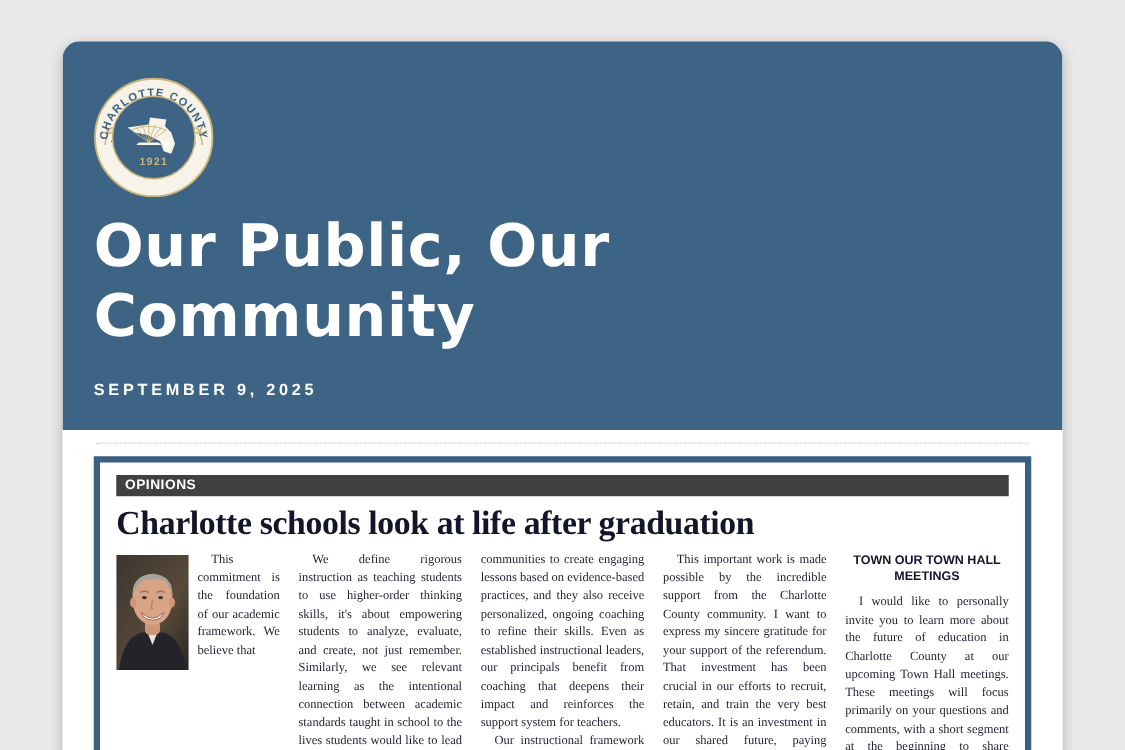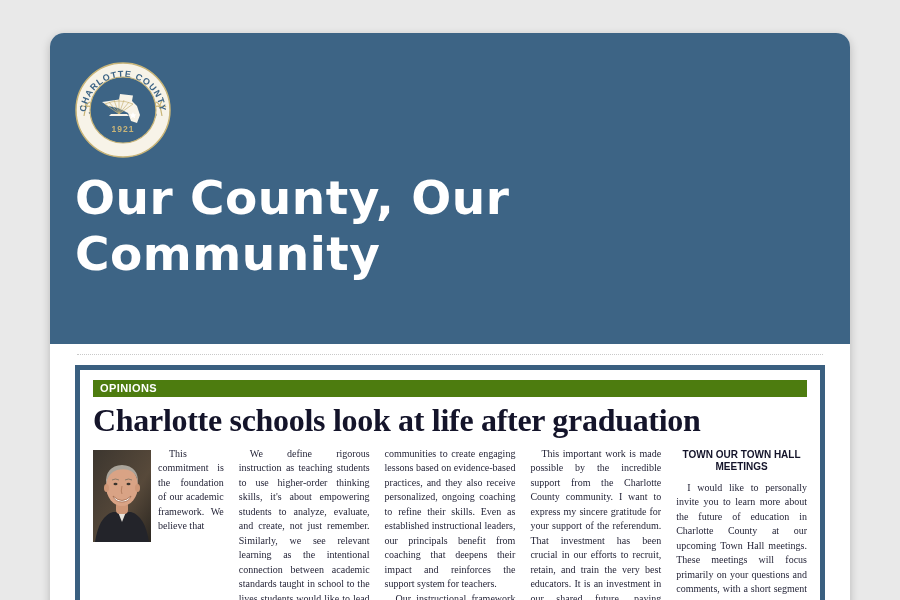--- a/index.html
+++ b/index.html
@@ -49,33 +49,33 @@
     height: 0;
   }
   .paper {
     margin: 10px 25px 0 25px;
     border: 5px solid #3a5f80;
     background: #ffffff;
     padding: 10px 13px;
     height: 420px;
   }
   .opinions {
-    background: #4d7c0f;
+    background: #404040;
     color: #ffffff;
     font-weight: bold;
     font-size: 11px;
     letter-spacing: 0.4px;
     padding: 2px 7px 3px 7px;
     line-height: 12px;
   }
   .headline {
     margin: 7px 0 9px 0;
     font-family: "Liberation Serif", serif;
     font-weight: bold;
-    font-size: 32px;
+    font-size: 27px;
     letter-spacing: -0.3px;
     color: #14142a;
     white-space: nowrap;
     line-height: 1.05;
   }
   .cols {
     display: flex;
     gap: 15px;
     font-family: "Liberation Serif", serif;
     font-size: 10px;
@@ -134,21 +134,22 @@
 
       <g stroke="#c9b578" stroke-width="0.7" fill="none">
         <path d="M44,52 L30,42 M44,52 L34,40 M44,52 L39,38 M44,52 L44,37 M44,52 L49,38 M44,52 L54,40 M44,52 L58,42"></path>
         <path d="M30,42 Q44,36 58,42"></path>
       </g>
       <path d="M36,52 h16 l2,2 h-20 Z" fill="#f7f3e8"></path>
       <path d="M58,50 l1,2.2 2.4,0.2 -1.8,1.6 0.5,2.3 -2.1,-1.2 -2.1,1.2 0.5,-2.3 -1.8,-1.6 2.4,-0.2 Z" fill="#ffffff"></path>
       <text x="48" y="70" text-anchor="middle" font-family="Liberation Sans, sans-serif" font-size="8.5" font-weight="bold" fill="#c9b578" letter-spacing="1">1921</text>
     </svg>
 
-    <h1 class="title">Our County, Our Community</h1>
+    <h1 class="title">Our Public, Our Community</h1>
+    <div class="date">SEPTEMBER 9, 2025</div>
   </div>
 
   <div class="content">
     <div class="dotline"></div>
 
     <div class="paper">
 
       <div class="opinions">
         <span>OPINIONS</span>
       </div>

